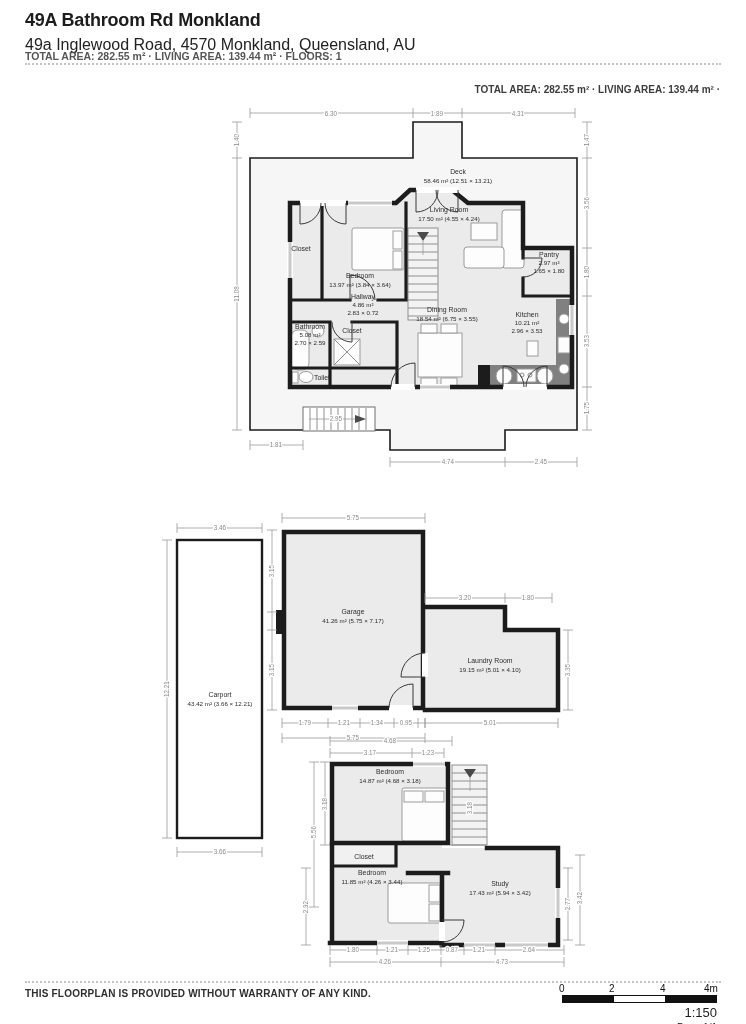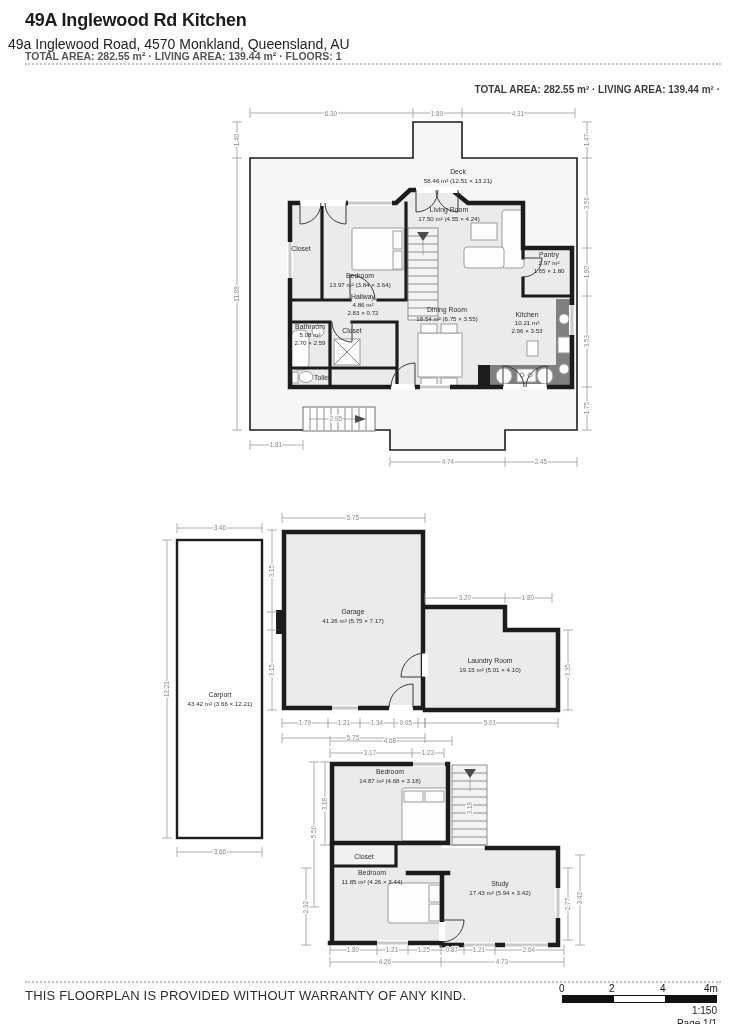--- a/index.html
+++ b/index.html
@@ -1,31 +1,31 @@
 <!DOCTYPE html>
 <html><head>
 <meta charset="utf-8">
 <style>
   html,body{margin:0;padding:0}
   body{width:746px;height:1024px;position:relative;background:#fff;overflow:hidden;
        font-family:"Liberation Sans",sans-serif;color:#1c1c1c}
   .abs{position:absolute}
   .title{left:25px;top:10px;font-size:18px;font-weight:700;letter-spacing:-0.2px}
-  .addr{left:8px;top:36px;font-size:14px;color:#222}
+  .addr{left:25px;top:36px;font-size:16px;color:#222}
   .summary{left:25px;top:50px;font-size:10.5px;font-weight:700;color:#555}
   .dotline{left:25px;width:696px;border-top:2px dotted #c4c4c4;height:0}
   .summary-right{right:26px;top:84px;font-size:10px;font-weight:700;color:#3c3c3c}
-  .disclaimer{left:25px;top:988px;font-size:13px;font-weight:400;color:#2e2e2e;letter-spacing:.2px}
+  .disclaimer{left:25px;top:988px;font-size:10px;font-weight:700;color:#2e2e2e;letter-spacing:.2px}
   .scalebox{right:26px;top:983px;width:158px}
   .scalenums{position:relative;height:11px;font-size:10px;color:#111}
   .scalenums span{position:absolute;top:0}
   .scalebar{position:relative;margin-top:1px;width:153px;height:6px;border:1px solid #111;display:flex}
   .scalebar .seg{height:100%;flex:1}
   .seg.b{background:#111}.seg.w{background:#fff;border-left:1px solid #111;border-right:1px solid #111}
-  .ratio{text-align:right;font-size:10px;margin-top:2px;width:155px}
+  .ratio{text-align:right;font-size:13px;margin-top:2px;width:155px}
   .pagenum{text-align:right;font-size:10px;margin-top:2px;width:155px}
   svg{position:absolute;left:0;top:75px}
   
   .w{stroke:#1c1c1c;stroke-width:4.5;fill:none;stroke-linecap:square}
   .w3{stroke:#1c1c1c;stroke-width:3.2;fill:none;stroke-linecap:square}
   .thin{stroke:#8f8f8f;stroke-width:1;fill:none}
   .door{stroke:#3a3a3a;stroke-width:1;fill:none}
   .gapw{stroke:#ffffff;stroke-width:6;fill:none}
   .winw{stroke:#ffffff;stroke-width:6;fill:none}
   .wing{stroke:#c9c9c9;stroke-width:3;fill:none}
@@ -33,21 +33,21 @@
   .dt{font-size:6.3px;fill:#8a8a8a;text-anchor:middle;paint-order:stroke;stroke:#fff;stroke-width:2.6px;stroke-linejoin:round}
   .rn{font-size:6.9px;fill:#2d2d2d;text-anchor:middle}
   .ra{font-size:6.2px;fill:#2d2d2d;text-anchor:middle}
   .furn{fill:#fdfdfd;stroke:#9b9b9b;stroke-width:1}
   .dark{fill:#808080}
   .arrow{fill:#4a4a4a}
 </style>
 </head>
 <body>
 
-<div class="abs title">49A Inglewood Rd Kitchen</div>
+<div class="abs title">49A Bathroom Rd Monkland</div>
 <div class="abs addr">49a Inglewood Road, 4570 Monkland, Queensland, AU</div>
 <div class="abs summary">TOTAL AREA: 282.55 m² · LIVING AREA: 139.44 m² · FLOORS: 1</div>
 <div class="abs dotline" style="top:63px"></div>
 <div class="abs summary-right">TOTAL AREA: 282.55 m² · LIVING AREA: 139.44 m² ·</div>
 
 <svg width="746" height="900" viewBox="0 0 746 900">
 
   <g>
 
     <path d="M250,83 H413 V47 H462 V83 H577 V355 H505 V375 H390 V355 H250 Z" fill="#f6f6f6" stroke="#1c1c1c" stroke-width="1.6"></path>

